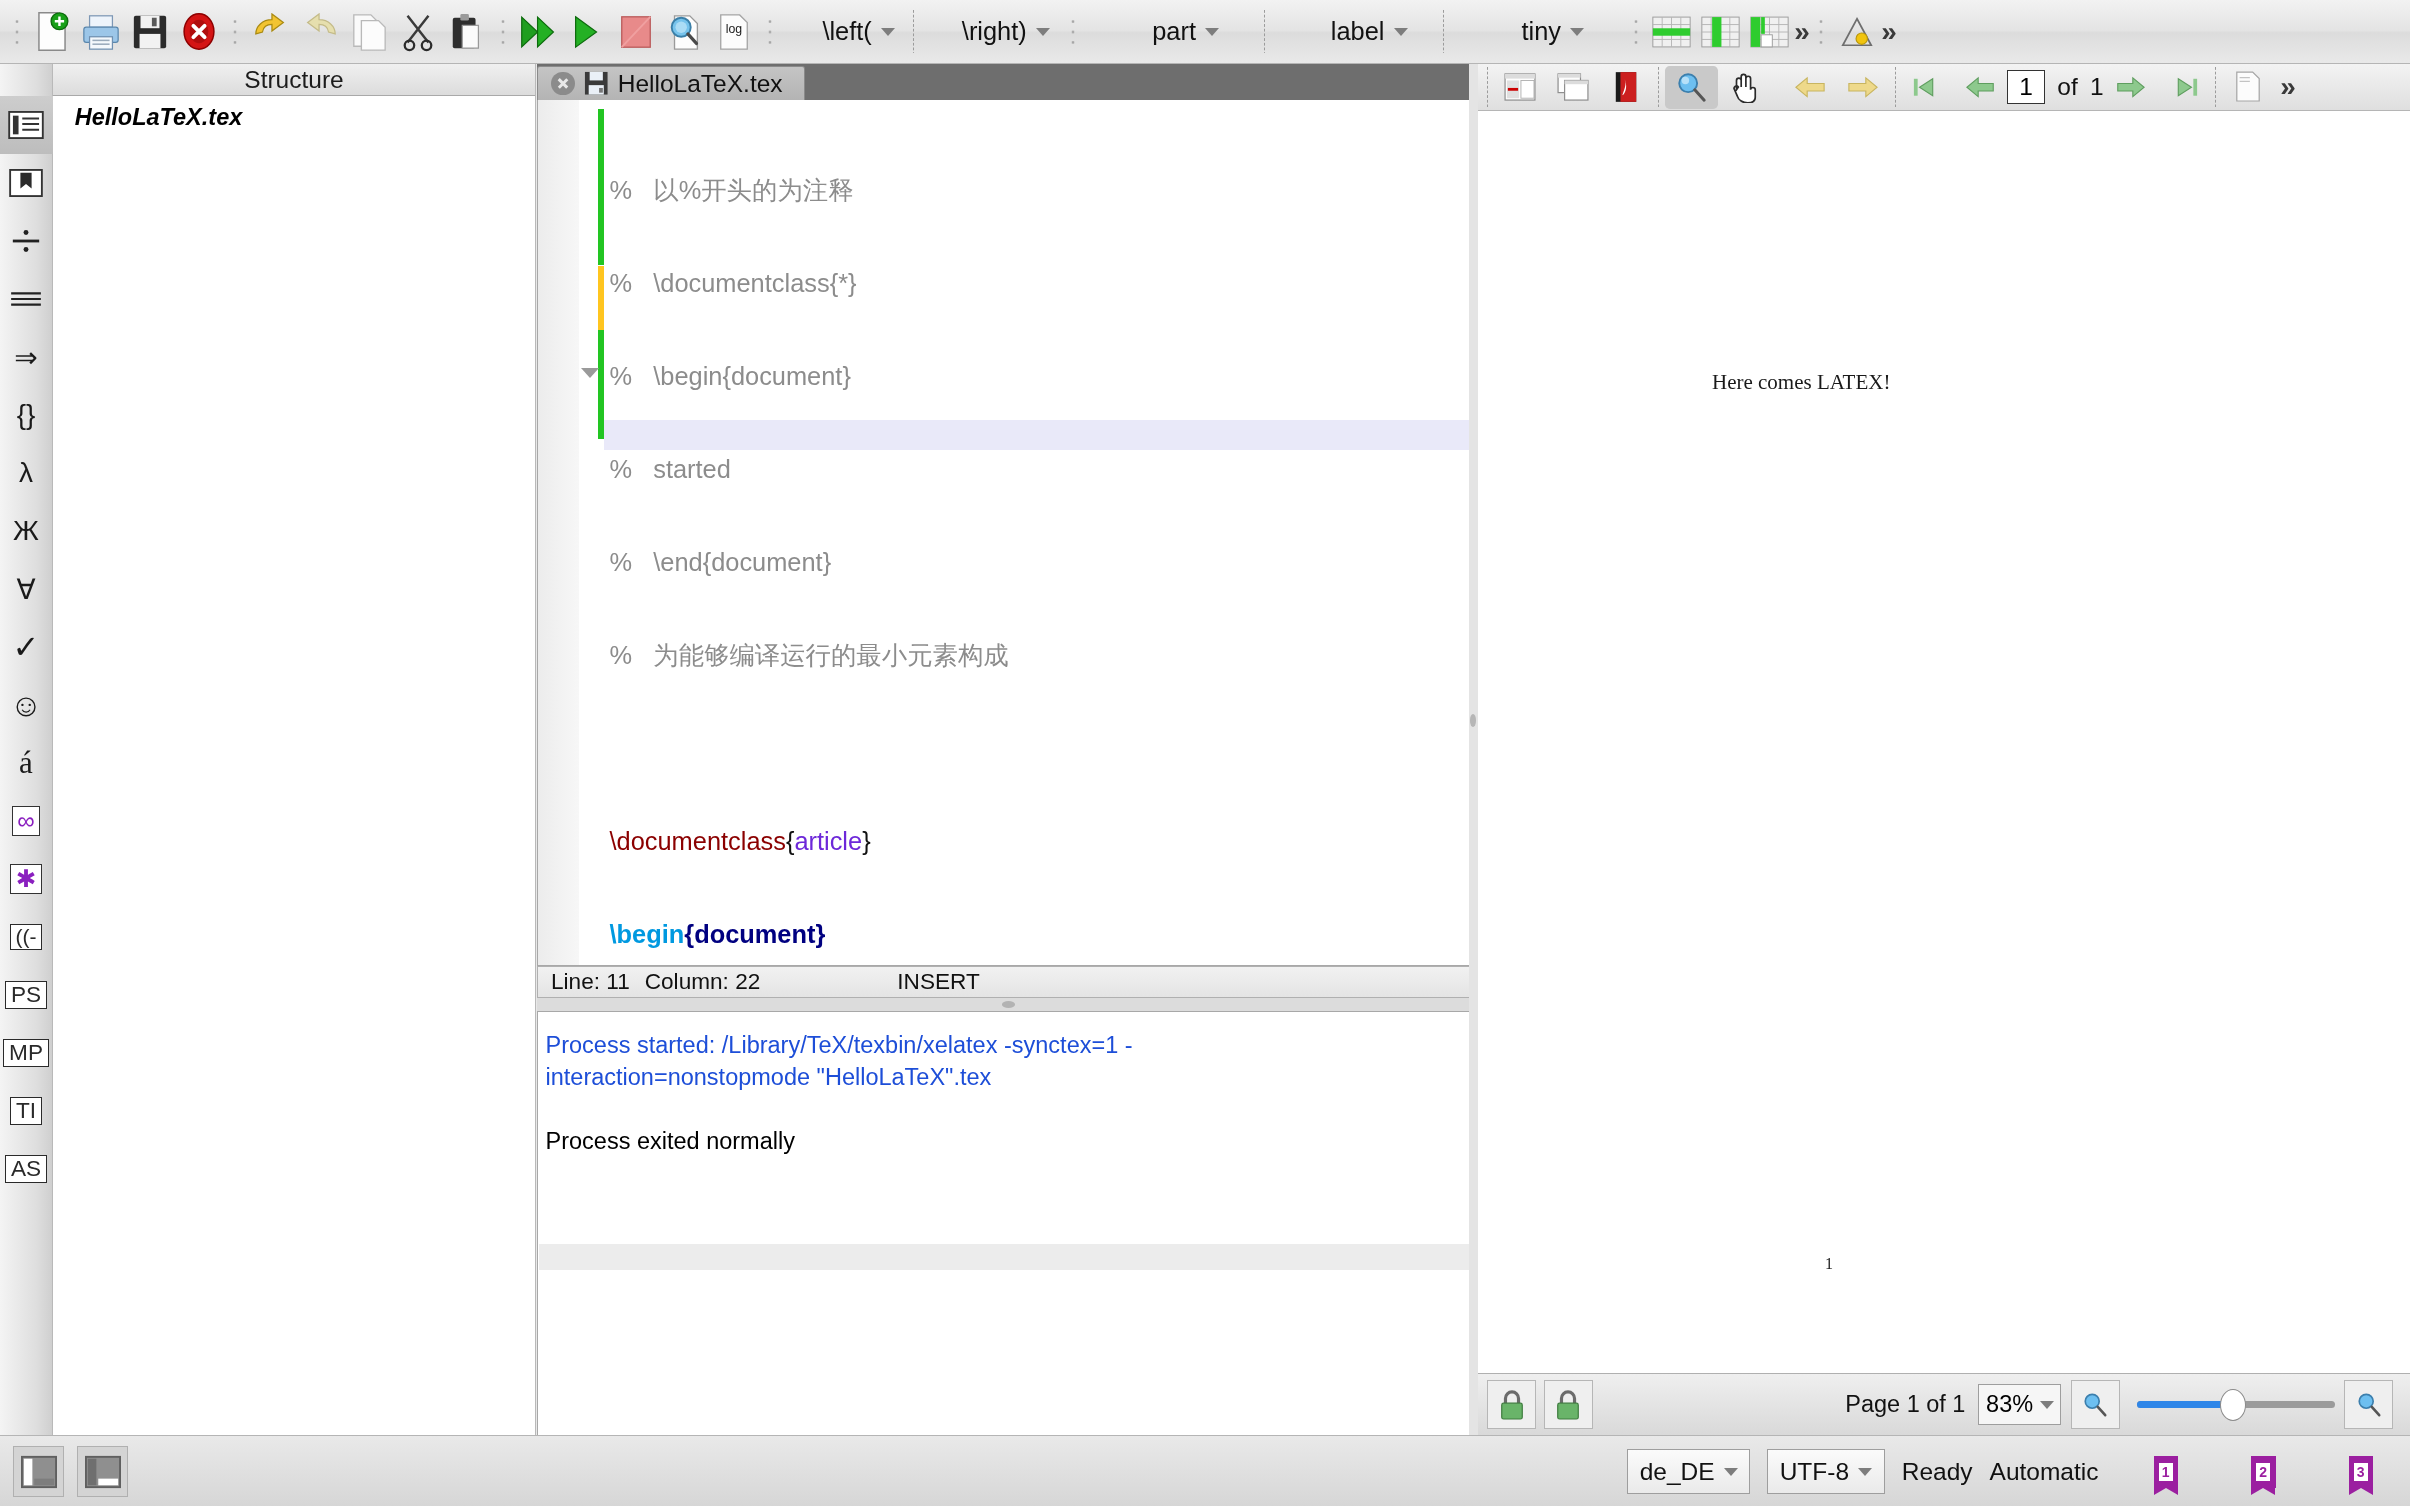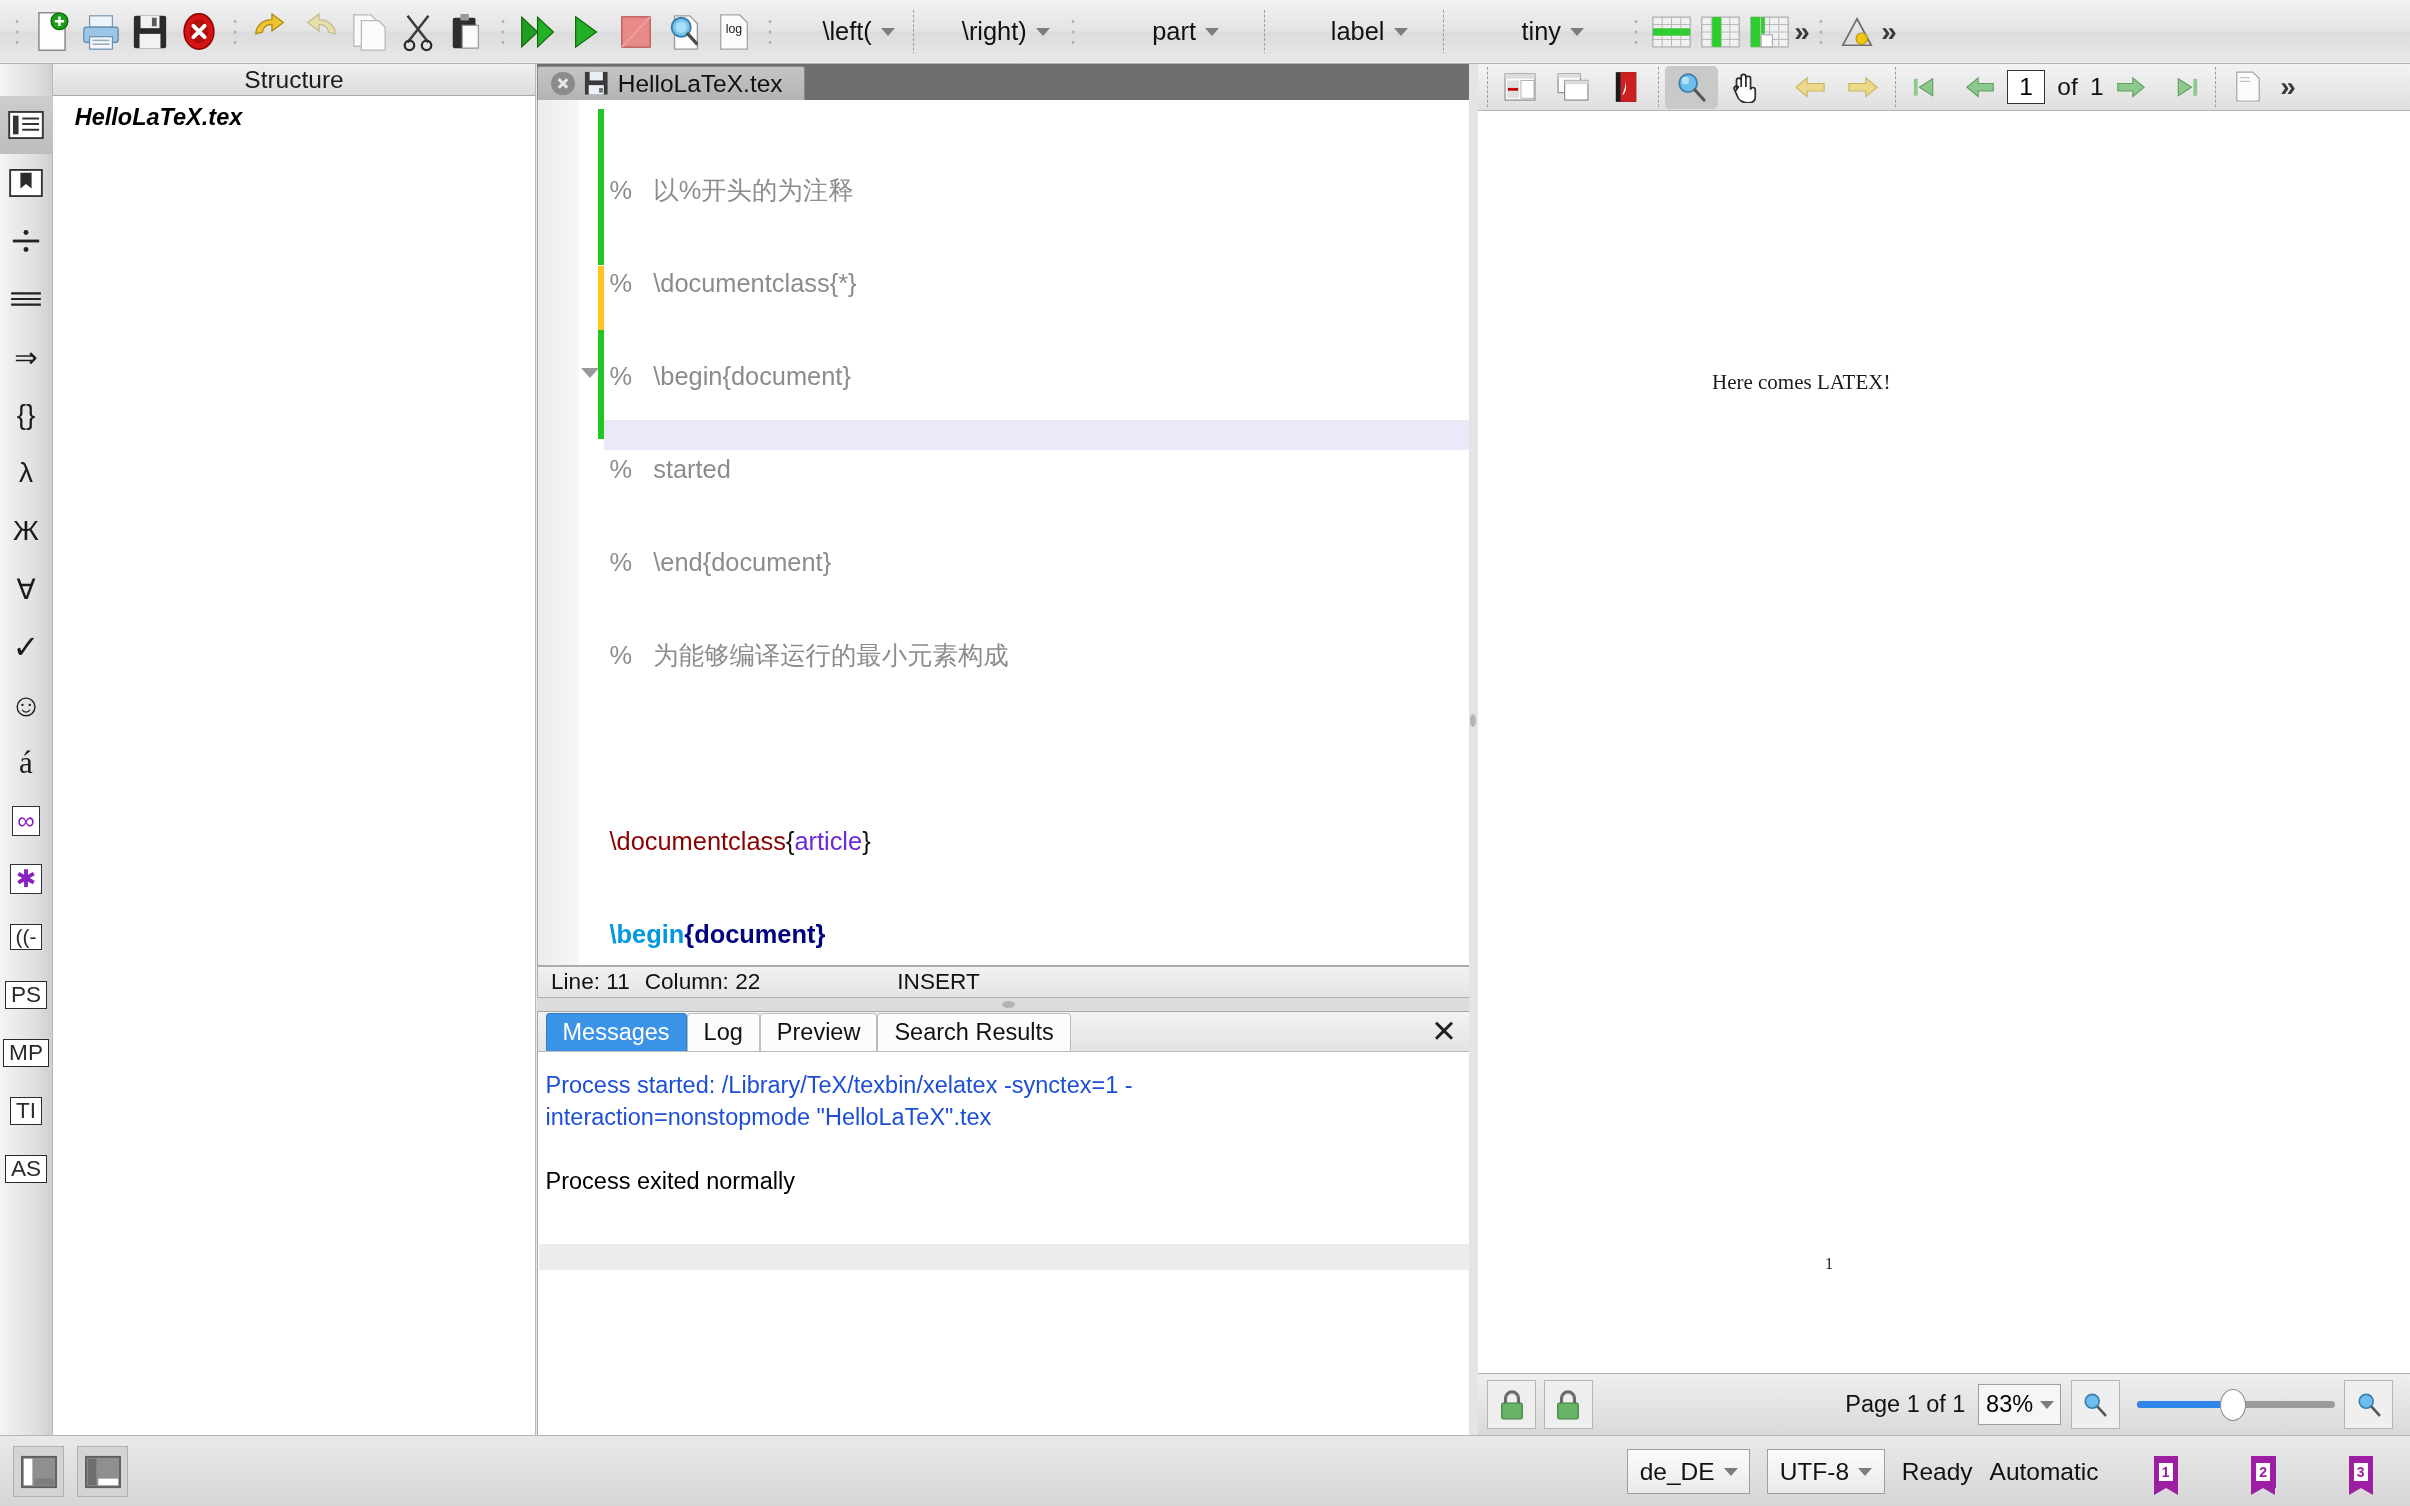--- a/index.html
+++ b/index.html
@@ -489,35 +489,20 @@
   <div class="editstatus">
     <span style="margin-left:13px">Line: 11</span>
     <span style="margin-left:15px">Column: 22</span>
     <span style="margin-left:137px">INSERT</span>
   </div>
   <div class="grip">
       <i></i>
     </div>
 
   <div class="msgpanel">
-    <div class="msgtabs">
-      <div class="mtab active">
-          <span>Messages</span>
-        </div>
-      <div class="mtab">
-          <span>Log</span>
-        </div>
-      <div class="mtab">
-          <span>Preview</span>
-        </div>
-      <div class="mtab">
-          <span>Search Results</span>
-        </div>
-      <div class="msgclose">✕</div>
-    </div>
     <div class="msgbody">
       <div class="msg-green">Process started: /Library/TeX/texbin/xelatex -synctex=1 -</div>
       <div class="msg-green">interaction=nonstopmode "HelloLaTeX".tex</div>
       <div style="height:32px"></div>
       <div class="msg-black">Process exited normally</div>
     </div>
     <div class="msgstripe"></div>
   </div>
 </div>
 

